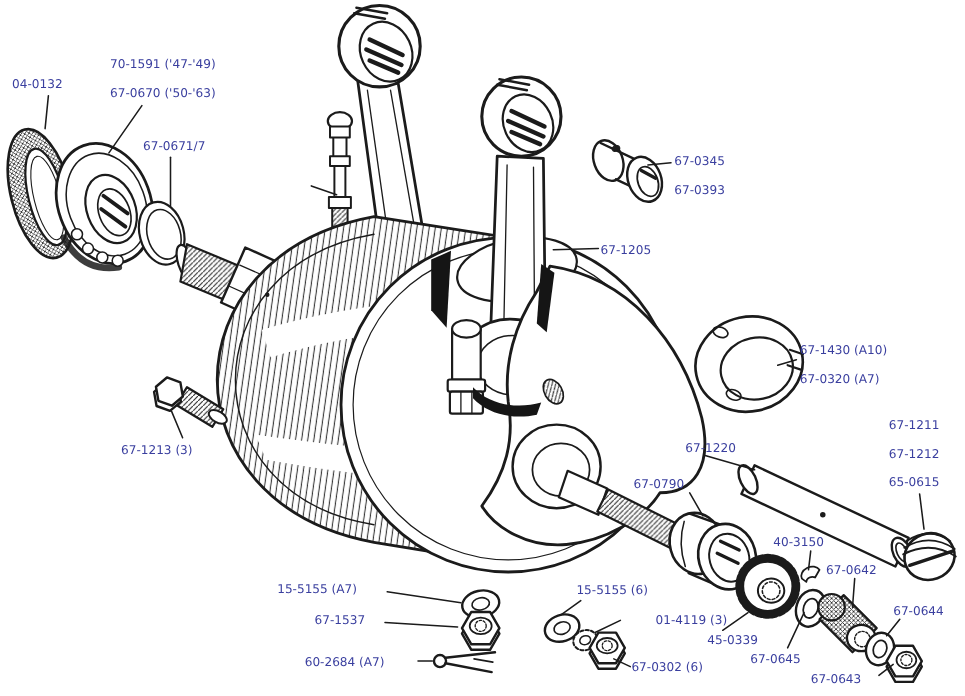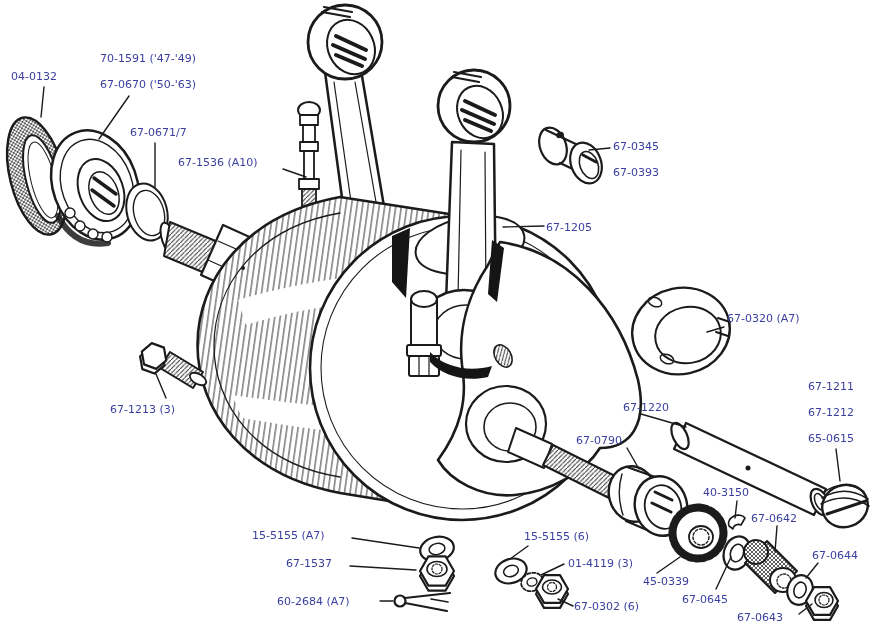--- a/index.html
+++ b/index.html
@@ -303,30 +303,30 @@
     <div class="ln">04-0132</div>
   </div>
   <div class="lbl" style="left:100px;top:46px">
     <div class="ln">70-1591 ('47-'49)</div>
     <div class="ln">67-0670 ('50-'63)</div>
   </div>
   <div class="lbl" style="left:130px;top:120px">
     <div class="ln">67-0671/7</div>
   </div>
   <div class="lbl" style="left:178px;top:150px">
-    <div class="ln">67-1536 (A10)</div>
   </div>
   <div class="lbl" style="left:613px;top:134px">
     <div class="ln">67-0345</div>
     <div class="ln">67-0393</div>
   </div>
   <div class="lbl" style="left:546px;top:215px">
     <div class="ln">67-1205</div>
   </div>
   <div class="lbl" style="left:727px;top:306px">
+    <div class="ln">67-1430 (A10)</div>
     <div class="ln">67-0320 (A7)</div>
   </div>
   <div class="lbl" style="left:808px;top:374px">
     <div class="ln">67-1211</div>
     <div class="ln">67-1212</div>
     <div class="ln">65-0615</div>
   </div>
   <div class="lbl" style="left:623px;top:395px">
     <div class="ln">67-1220</div>
   </div>
@@ -350,21 +350,21 @@
   </div>
   <div class="lbl" style="left:286px;top:551px">
     <div class="ln">67-1537</div>
   </div>
   <div class="lbl" style="left:277px;top:589px">
     <div class="ln">60-2684 (A7)</div>
   </div>
   <div class="lbl" style="left:524px;top:524px">
     <div class="ln">15-5155 (6)</div>
   </div>
-  <div class="lbl" style="left:568px;top:551px">
+  <div class="lbl" style="left:596px;top:551px">
     <div class="ln">01-4119 (3)</div>
   </div>
   <div class="lbl" style="left:574px;top:594px">
     <div class="ln">67-0302 (6)</div>
   </div>
   <div class="lbl" style="left:643px;top:569px">
     <div class="ln">45-0339</div>
   </div>
   <div class="lbl" style="left:682px;top:587px">
     <div class="ln">67-0645</div>

